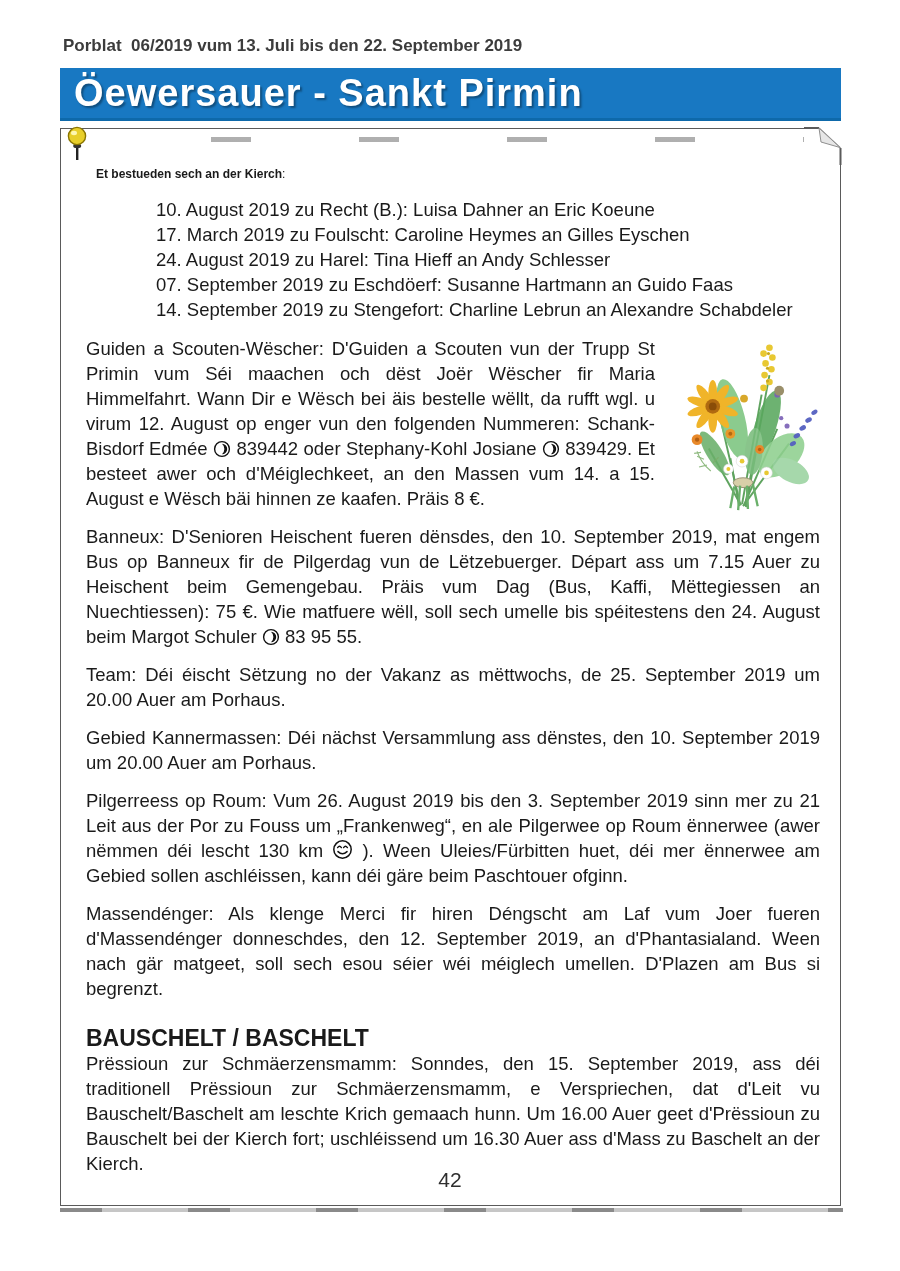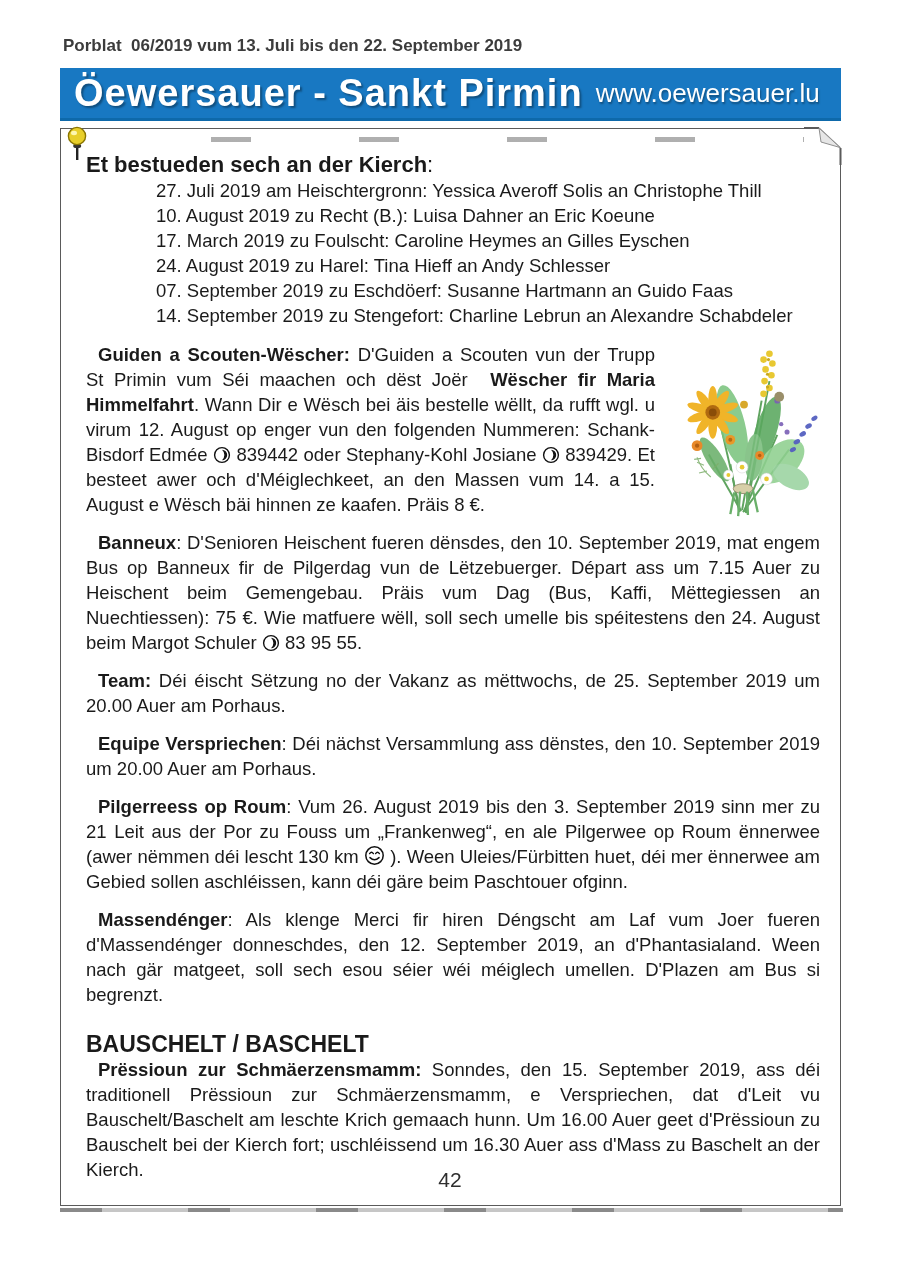--- a/index.html
+++ b/index.html
@@ -34,41 +34,40 @@
   .bottom-shadow{
     position:absolute;left:-1px;right:-3px;bottom:-7px;height:4px;
     background:repeating-linear-gradient(90deg,#8a8a8a 0 42px,#c6c6c6 42px 128px);
   }
   .fold{position:absolute;top:-2px;right:-2px;width:38px;height:38px;}
   .pushpin{position:absolute;left:3px;top:-3px;width:26px;height:40px;}
   .content{
     position:absolute;left:25px;right:20px;top:23px;
     font-size:18.5px;line-height:25px;
   }
-  .wed-heading{font-weight:bold;margin:0;font-size:22px;}
+  .wed-heading{font-weight:bold;margin:10px;font-size:12px;}
   .wed-heading .colon{font-weight:normal;}
   .wed-list{list-style:none;margin:1px 0 14px 0;padding:0 0 0 70px;}
   .para{margin:0 0 13px 0;text-align:justify;}
-  .para b{font-weight:bold;margin-left:12px;}
+  .para b{font-weight:normal;}
   .section-heading{font-weight:bold;margin:25px 0 0 0;font-size:23px;}
   .flower{float:right;width:150px;height:176px;margin:0 0 4px 15px;}
   .inline-icon svg{vertical-align:-3px;}
   .page-number{
     position:absolute;left:0;width:100%;top:1168px;text-align:center;
     font-size:21px;color:#2e2e2e;
   }
 </style>
 </head>
 <body>
 
 <div class="header-line">Porblat  06/2019 vum 13. Juli bis den 22. September 2019</div>
 
 <div class="banner" style="background: rgb(24, 120, 194);">
   <span class="banner-title" style="color: rgb(255, 255, 255);">Öewersauer - Sankt Pirmin</span>
-  <span class="banner-url" style="color: rgb(255, 255, 255);">www.oewersauer.lu</span>
 </div>
 
 <div class="note-box">
   <div class="top-dashes"></div>
   <div class="bottom-shadow"></div>
 
   <svg class="pushpin" viewBox="0 0 26 40" xmlns="http://www.w3.org/2000/svg">
     <rect x="12" y="18" width="2.4" height="16" fill="#222"></rect>
     <ellipse cx="13.2" cy="20" rx="4" ry="2.2" fill="#333"></ellipse>
     <circle cx="13" cy="10" r="8.6" fill="#e8cf2a" stroke="#8a7500" stroke-width="1.4"></circle>
@@ -79,21 +78,20 @@
     <rect x="0" y="0" width="38" height="38" fill="#ffffff"></rect>
     <path d="M0 1 L15 1" stroke="#5a5a5a" stroke-width="2"></path>
     <path d="M36.5 21 L36.5 38" stroke="#5a5a5a" stroke-width="2"></path>
     <path d="M15 1 L36.5 21" stroke="#8a8a8a" stroke-width="1.2" fill="none"></path>
     <polygon points="15,1 36,20.5 17,15" fill="#e6e6e6" stroke="#8f8f8f" stroke-width="1"></polygon>
   </svg>
 
   <div class="content">
     <p class="wed-heading"><span>Et bestueden sech an der Kierch</span><span class="colon">:</span></p>
     <ul class="wed-list" id="wed-list">
-        <li>27. Juli 2019 am Heischtergronn: Yessica Averoff Solis an Christophe Thill</li>
         <li>10. August 2019 zu Recht (B.): Luisa Dahner an Eric Koeune</li>
         <li>17. March 2019 zu Foulscht: Caroline Heymes an Gilles Eyschen</li>
         <li>24. August 2019 zu Harel: Tina Hieff an Andy Schlesser</li>
         <li>07. September 2019 zu Eschdöerf: Susanne Hartmann an Guido Faas</li>
         <li>14. September 2019 zu Stengefort: Charline Lebrun an Alexandre Schabdeler</li>
       </ul>
     <div id="sections">
         <p class="para">
   <svg class="flower" viewBox="0 0 150 180" xmlns="http://www.w3.org/2000/svg">
     <g stroke="#4e9a4e" stroke-width="2" fill="none" opacity=".9">
@@ -200,21 +198,21 @@
     <path d="M9 3.8 a5.2 5.2 0 0 1 0 10.4 a6.9 6.9 0 0 0 0 -10.4 z" fill="#111"></path>
   </svg>
 </span> 839429. Et besteet awer och d'Méiglechkeet, an den Massen vum 14. a 15. August e Wësch bäi hinnen ze kaafen. Präis 8 €.</p>
         <p class="para"><b>Banneux</b>: D'Senioren Heischent fueren dënsdes, den 10. September 2019, mat engem Bus op Banneux fir de Pilgerdag vun de Lëtzebuerger. Départ ass um 7.15 Auer zu Heischent beim Gemengebau. Präis vum Dag (Bus, Kaffi, Mëttegiessen an Nuechtiessen): 75 €. Wie matfuere wëll, soll sech umelle bis spéitestens den 24. August beim Margot Schuler <span class="inline-icon">
   <svg width="18" height="18" viewBox="0 0 18 18" xmlns="http://www.w3.org/2000/svg">
     <circle cx="9" cy="9" r="7.4" fill="none" stroke="#111" stroke-width="1.4"></circle>
     <path d="M9 3.8 a5.2 5.2 0 0 1 0 10.4 a6.9 6.9 0 0 0 0 -10.4 z" fill="#111"></path>
   </svg>
 </span> 83 95 55.</p>
         <p class="para"><b>Team:</b> Déi éischt Sëtzung no der Vakanz as mëttwochs, de 25. September 2019 um 20.00 Auer am Porhaus.</p>
-        <p class="para"><b>Equipe Verspriechen</b>: Déi nächst Versammlung ass dënstes, den 10. September 2019 um 20.00 Auer am Porhaus.</p>
+        <p class="para"><b>Gebied Kannermassen</b>: Déi nächst Versammlung ass dënstes, den 10. September 2019 um 20.00 Auer am Porhaus.</p>
         <p class="para"><b>Pilgerreess op Roum</b>: Vum 26. August 2019 bis den 3. September 2019 sinn mer zu 21 Leit aus der Por zu Fouss um „Frankenweg“, en ale Pilgerwee op Roum ënnerwee (awer nëmmen déi lescht 130 km <span class="inline-icon">
   <svg width="21" height="21" viewBox="0 0 21 21" xmlns="http://www.w3.org/2000/svg">
     <circle cx="10.5" cy="10.5" r="8.7" fill="none" stroke="#111" stroke-width="1.5"></circle>
     <path d="M5.6 8.6 q1.9 -2.6 3.8 0" fill="none" stroke="#111" stroke-width="1.4" stroke-linecap="round"></path>
     <path d="M11.6 8.6 q1.9 -2.6 3.8 0" fill="none" stroke="#111" stroke-width="1.4" stroke-linecap="round"></path>
     <path d="M6 12.6 q4.5 4.2 9 0" fill="none" stroke="#111" stroke-width="1.5" stroke-linecap="round"></path>
   </svg>
 </span>). Ween Uleies/Fürbitten huet, déi mer ënnerwee am Gebied sollen aschléissen, kann déi gäre beim Paschtouer ofginn.</p>
         <p class="para"><b>Massendénger</b>: Als klenge Merci fir hiren Déngscht am Laf vum Joer fueren d'Massendénger donneschdes, den 12. September 2019, an d'Phantasialand. Ween nach gär matgeet, soll sech esou séier wéi méiglech umellen. D'Plazen am Bus si begrenzt.</p>
         <div class="section-heading">BAUSCHELT / BASCHELT</div>

